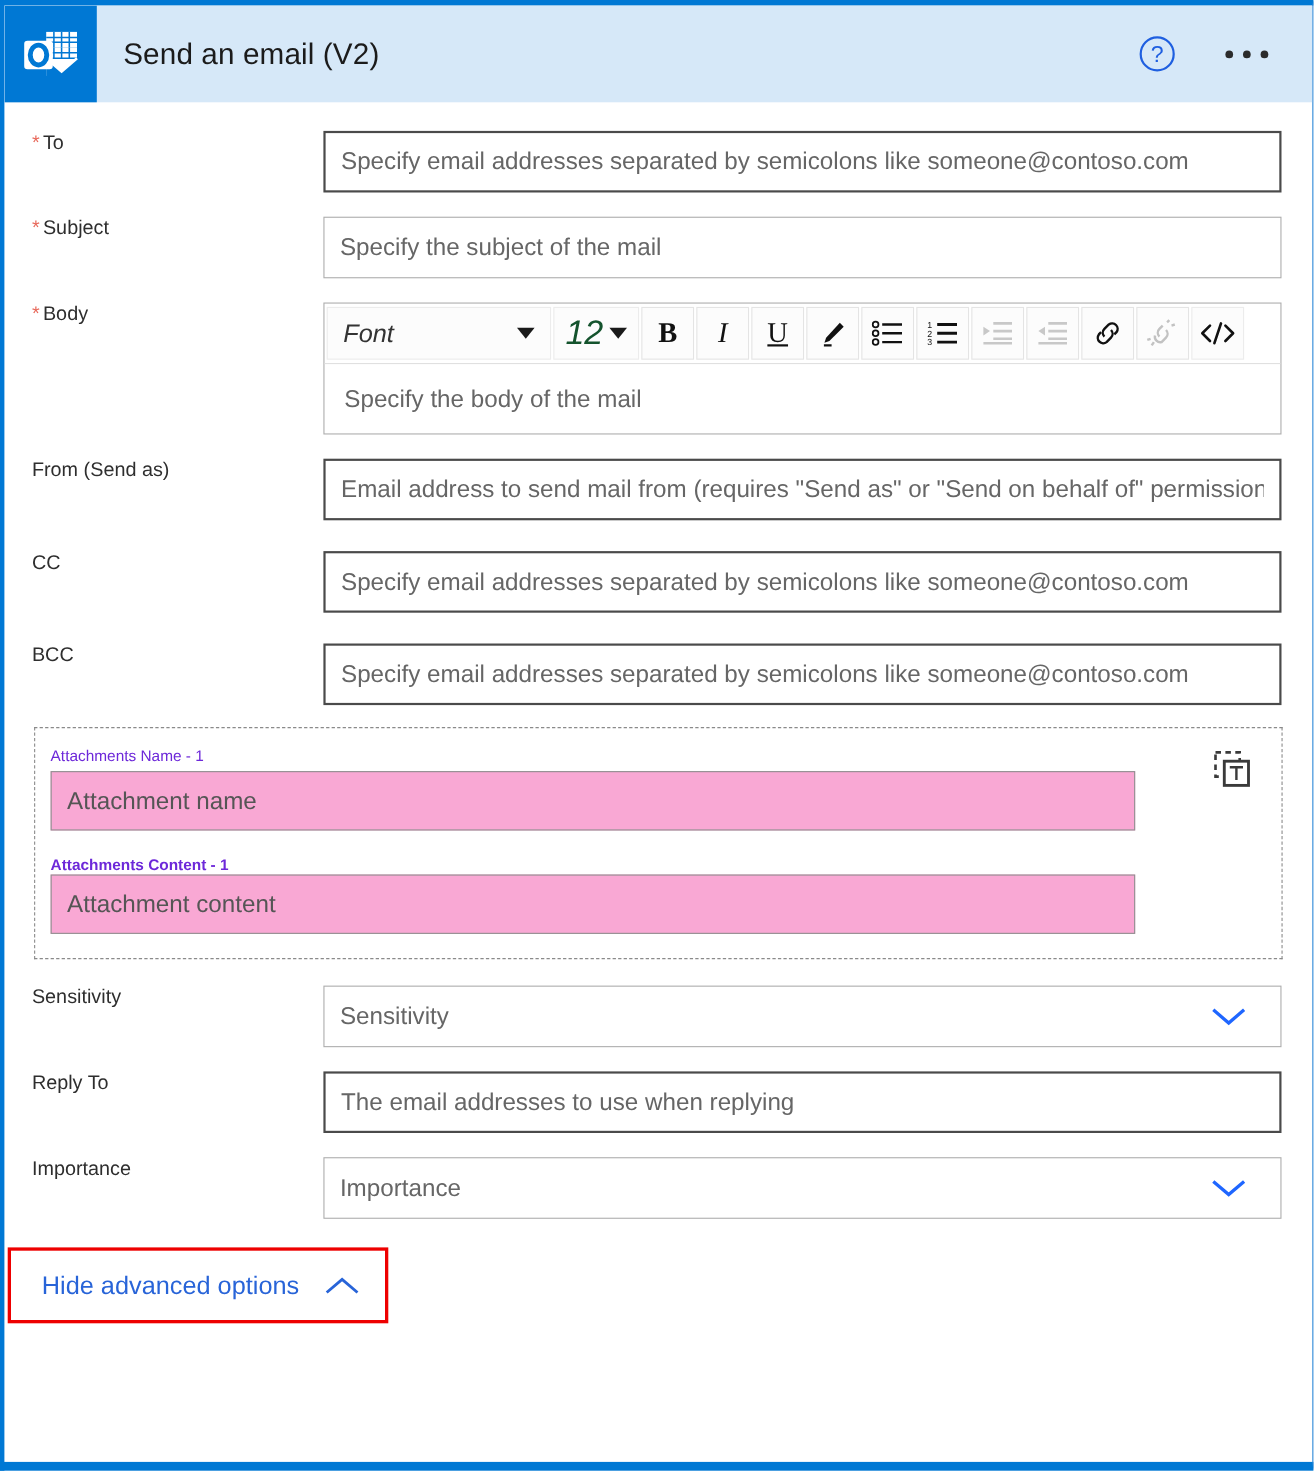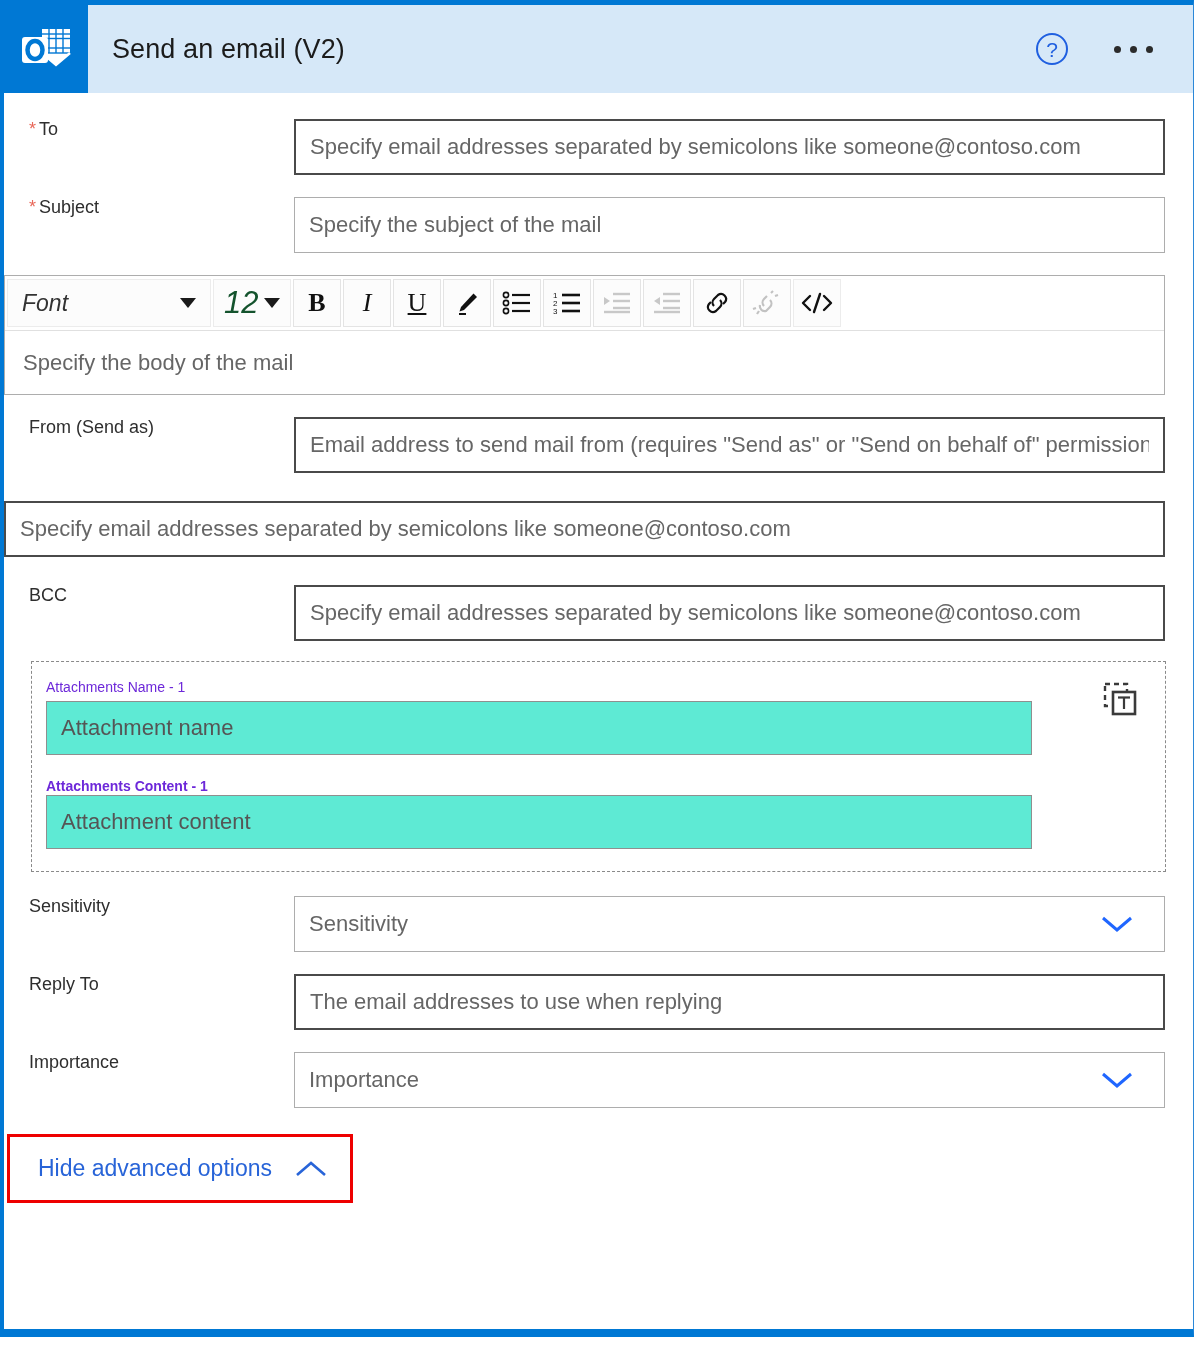--- a/index.html
+++ b/index.html
@@ -186,21 +186,21 @@
   }
   .attach-label.wrapped { margin-bottom: -6px; font-weight: bold; }
   .attach-input {
     height: 54px;
     border: 1px solid #8f8f8f;
     display: flex;
     align-items: center;
     padding: 0 14px;
     box-sizing: border-box;
     width: 986px;
-    background: #5eead4;
+    background: #f9a8d4;
     position: relative;
   }
   .attach-input .ph { font-size: 22px; color: #555; }
   .attach-icon {
     position: absolute;
     right: 26px;
     top: 18px;
     width: 38px; height: 38px;
   }
   .add-btn {
@@ -323,20 +323,21 @@
     <div class="row" style="margin-top:22px;">
       <div class="row-label"><span class="req">*</span><span>Subject</span></div>
       <div class="field-col">
         <div class="textbox">
           <span class="ph">Specify the subject of the mail</span>
         </div>
       </div>
     </div>
 
     <div class="row" style="margin-top:22px;">
+      <div class="row-label"><span class="req">*</span><span>Body</span></div>
       <div class="field-col">
         <div class="rte">
           <div class="rte-toolbar">
 
             <div class="tb-btn tb-font plain">
               <span>Font</span>
               <span class="caret"></span>
             </div>
 
             <div class="tb-btn tb-size plain">
@@ -445,20 +446,21 @@
     <div class="row" style="margin-top:22px;">
       <div class="row-label"><span>From (Send as)</span></div>
       <div class="field-col">
         <div class="textbox strong">
           <span class="ph">Email address to send mail from (requires "Send as" or "Send on behalf of" permissions)</span>
         </div>
       </div>
     </div>
 
     <div class="row" style="margin-top:28px;">
+      <div class="row-label"><span>CC</span></div>
       <div class="field-col">
         <div class="textbox strong">
           <span class="ph">Specify email addresses separated by semicolons like someone@contoso.com</span>
         </div>
       </div>
     </div>
 
     <div class="row" style="margin-top:28px;">
       <div class="row-label"><span>BCC</span></div>
       <div class="field-col">

